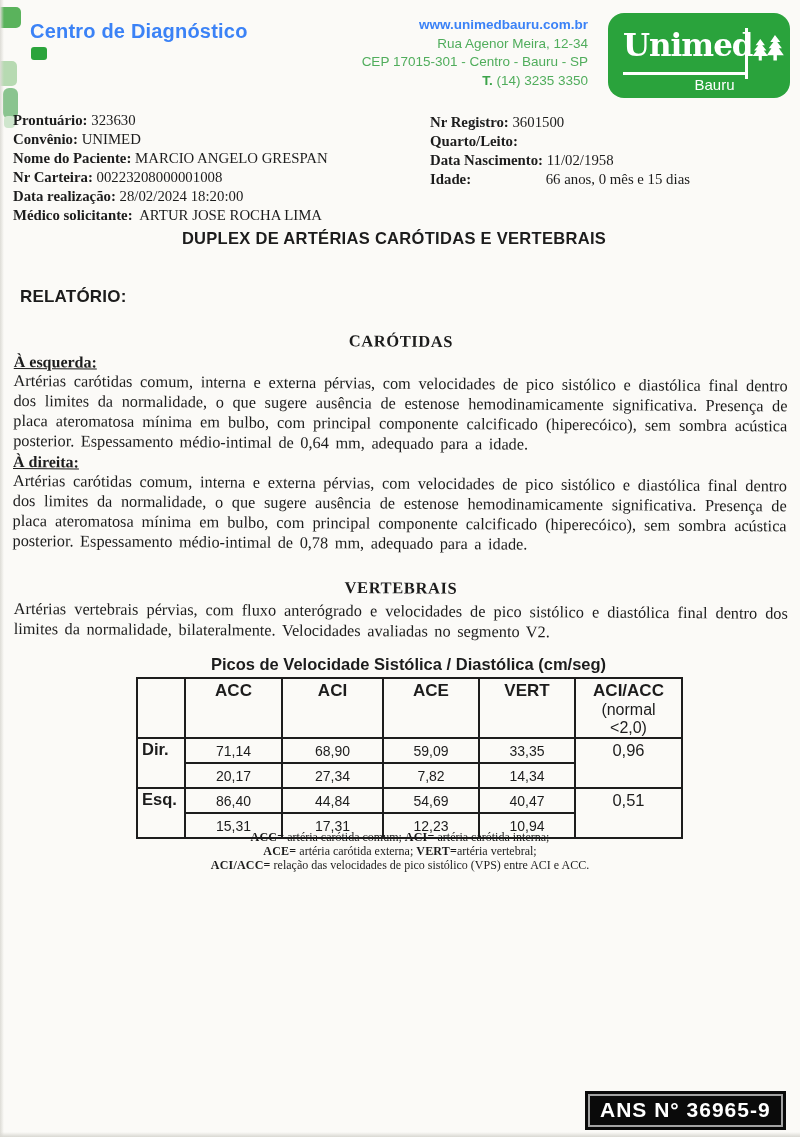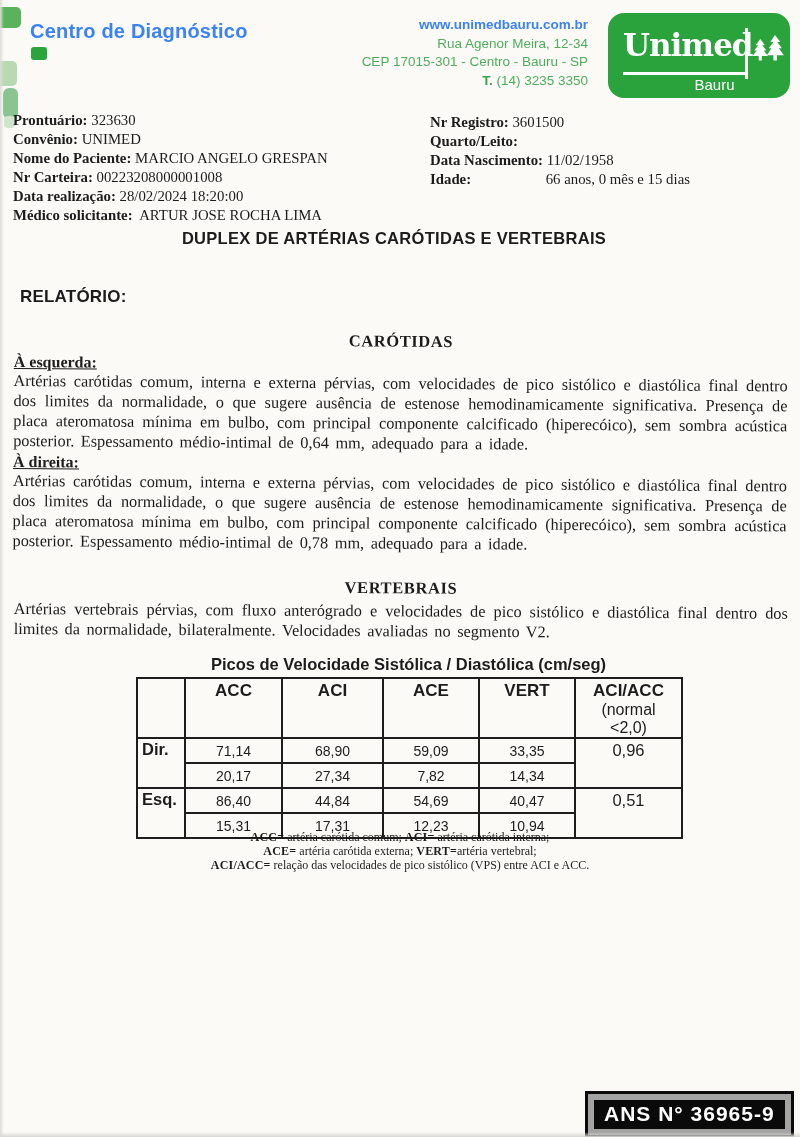--- a/index.html
+++ b/index.html
@@ -85,21 +85,21 @@
             padding:1px 0 0 4px; }
   td.num { font-size:14px; text-align:center; height:25px; padding:0; }
   td.ratio { font-size:16.5px; text-align:center; vertical-align:top; padding-top:2px; }
 
   .footnotes { position:absolute; left:60px; top:831px; width:680px; text-align:center;
                font-size:12px; line-height:13.8px; }
   .footnotes b { letter-spacing:.2px; }
 
   
   .ans-box { position:absolute; left:585px; top:1091px; background:#0a0a0a; padding:3px; }
-  .ans-inner { border:6px solid #a3a3a3; padding:2px 10px 3px 10px; }
+  .ans-inner { border:2px solid #a3a3a3; padding:2px 10px 3px 10px; }
   .ans-text { color:#ffffff; font-family:"Liberation Sans", sans-serif;
               font-weight:bold; font-size:21px; letter-spacing:1px; white-space:nowrap; }
 </style>
 </head>
 <body>
 
 <div class="page">
 
   <div class="art art-1"></div>
   <div class="art art-2"></div>

